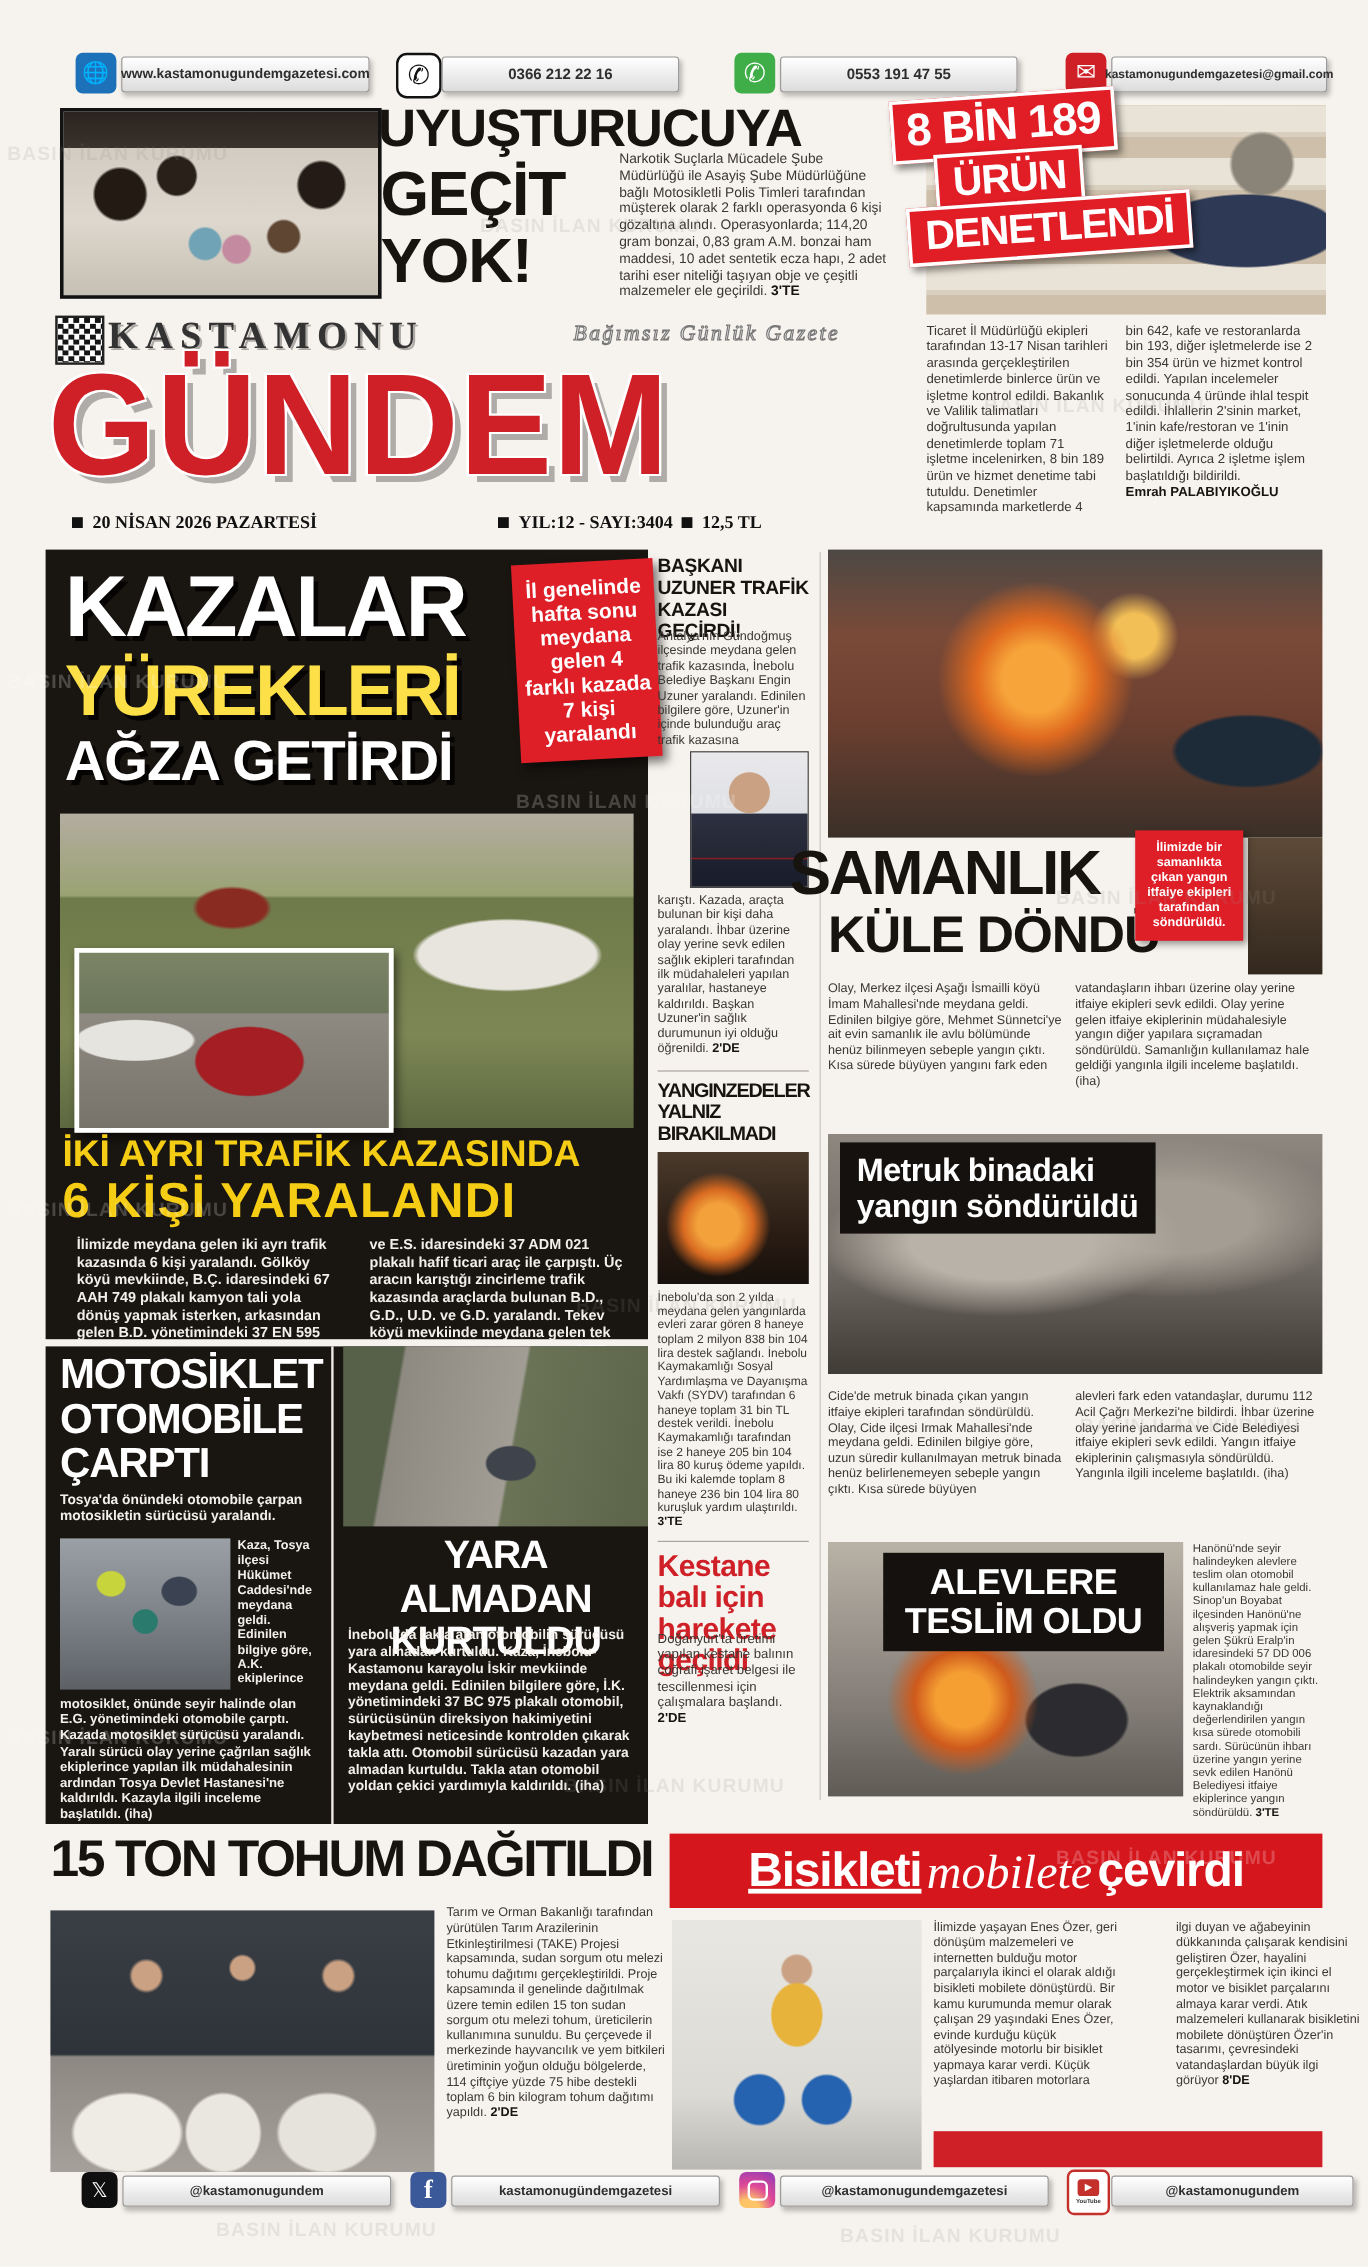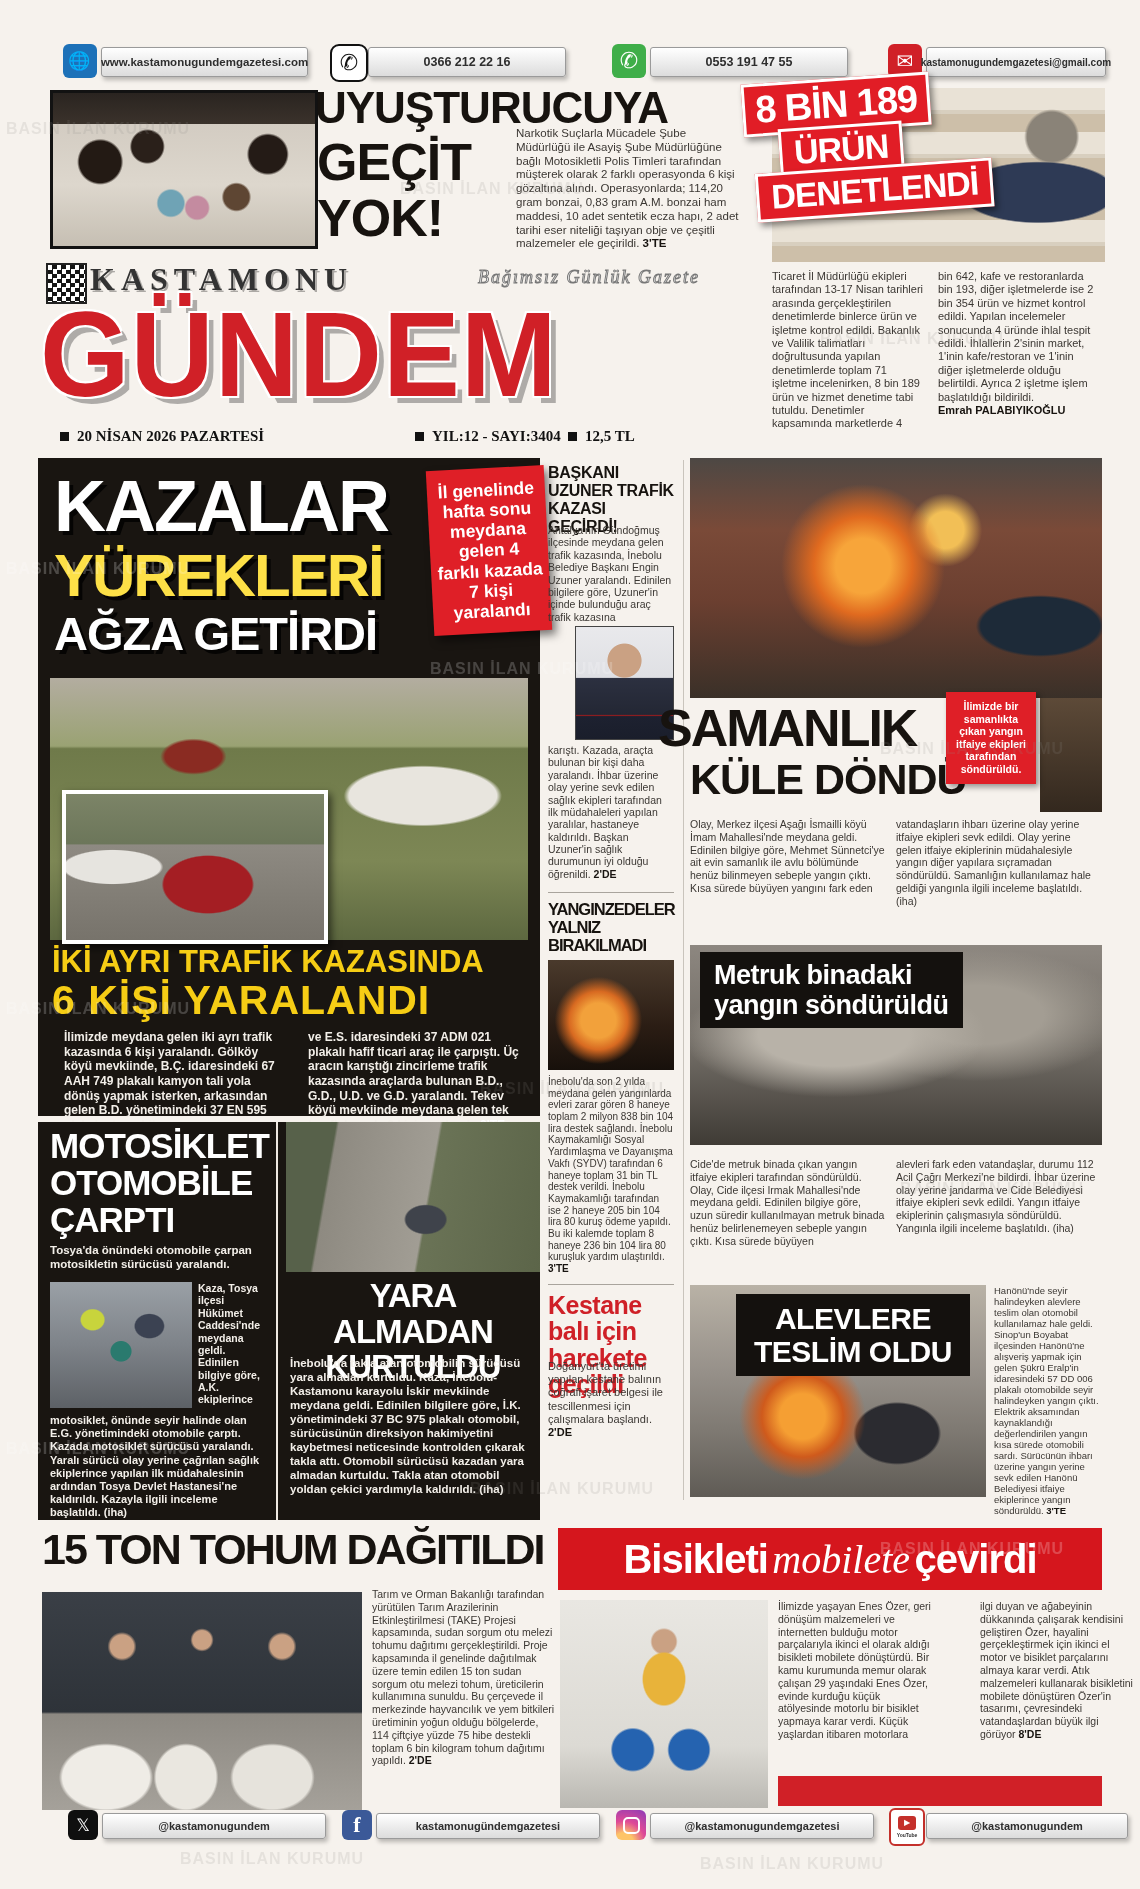--- a/index.html
+++ b/index.html
@@ -209,21 +209,21 @@
                 radial-gradient(ellipse at 72% 85%, #e6e3dc 0 12%, transparent 13%),
                 radial-gradient(circle at 25% 25%, #caa183 0 4%, transparent 5%),
                 radial-gradient(circle at 50% 22%, #caa183 0 4%, transparent 5%),
                 radial-gradient(circle at 75% 25%, #caa183 0 4%, transparent 5%),
                 linear-gradient(180deg,#3a3f46 0%,#2e3339 55%,#8d8982 56%,#a5a19a 100%);"></div>
   <div class="abs body-txt" style="left:372px;top:1588px;width:184px;font-size:10.5px;line-height:1.22;">
     <span>Tarım ve Orman Bakanlığı tarafından yürütülen Tarım Arazilerinin Etkinleştirilmesi (TAKE) Projesi kapsamında, sudan sorgum otu melezi tohumu dağıtımı gerçekleştirildi. Proje kapsamında il genelinde dağıtılmak üzere temin edilen 15 ton sudan sorgum otu melezi tohum, üreticilerin kullanımına sunuldu. Bu çerçevede il merkezinde hayvancılık ve yem bitkileri üretiminin yoğun olduğu bölgelerde, 114 çiftçiye yüzde 75 hibe destekli toplam 6 bin kilogram tohum dağıtımı yapıldı.</span> <b class="pref">2'DE</b>
   </div>
 
   <div class="abs" style="left:558px;top:1528px;width:544px;height:62px;background:#d5161d;display:flex;align-items:center;justify-content:center;color:#fff;">
-    <span style="font-size:40px;font-weight:900;letter-spacing:-1px;">Bisikleti</span>&nbsp;
+    <span style="font-size:40px;font-weight:900;letter-spacing:-1px;text-decoration:underline;">Bisikleti</span>&nbsp;
     <span style="font-size:40px;font-style:italic;font-family:'Liberation Serif',serif;">mobilete</span>&nbsp;
     <span style="font-size:40px;font-weight:900;letter-spacing:-1px;">çevirdi</span>
   </div>
   <div class="abs photo" style="left:560px;top:1600px;width:208px;height:208px;
               background:
                 radial-gradient(circle at 35% 72%, #2563b0 0 10%, transparent 11%),
                 radial-gradient(circle at 62% 72%, #2563b0 0 10%, transparent 11%),
                 radial-gradient(ellipse at 50% 38%, #e8b33a 0 14%, transparent 15%),
                 radial-gradient(circle at 50% 20%, #caa183 0 6%, transparent 7%),
                 linear-gradient(180deg,#e9e7e2 0%,#dcdad4 70%,#b9b7b1 100%);"></div>

